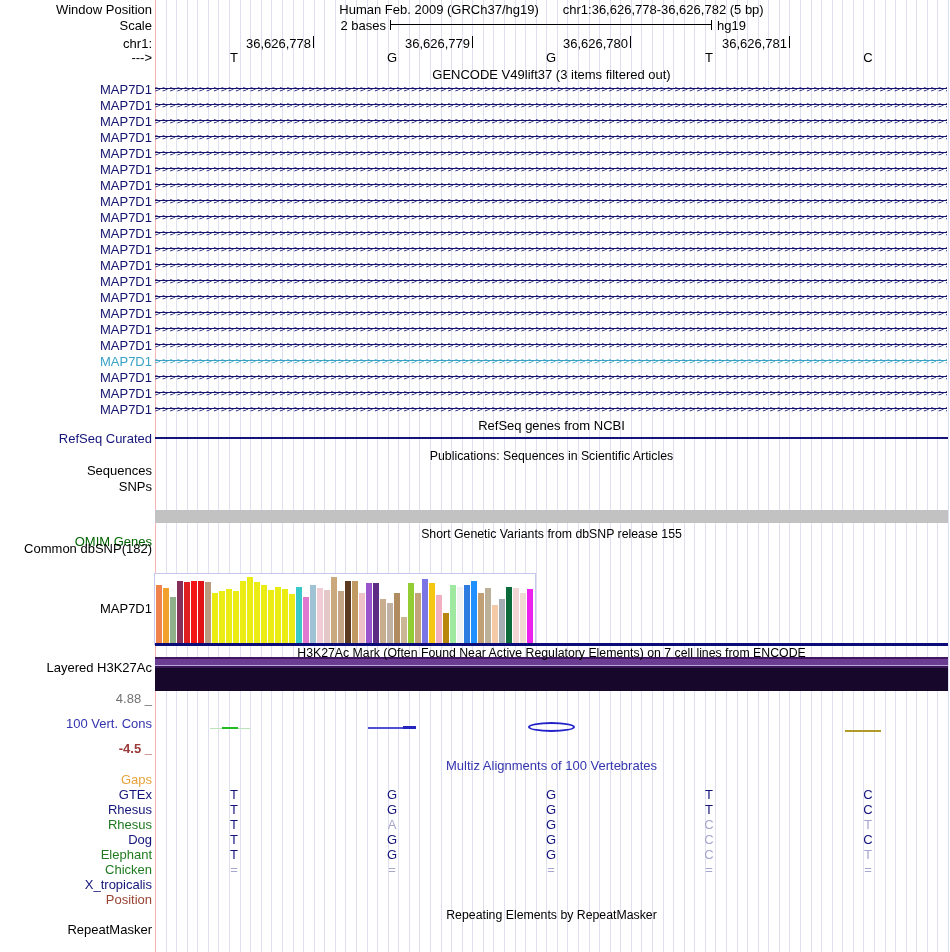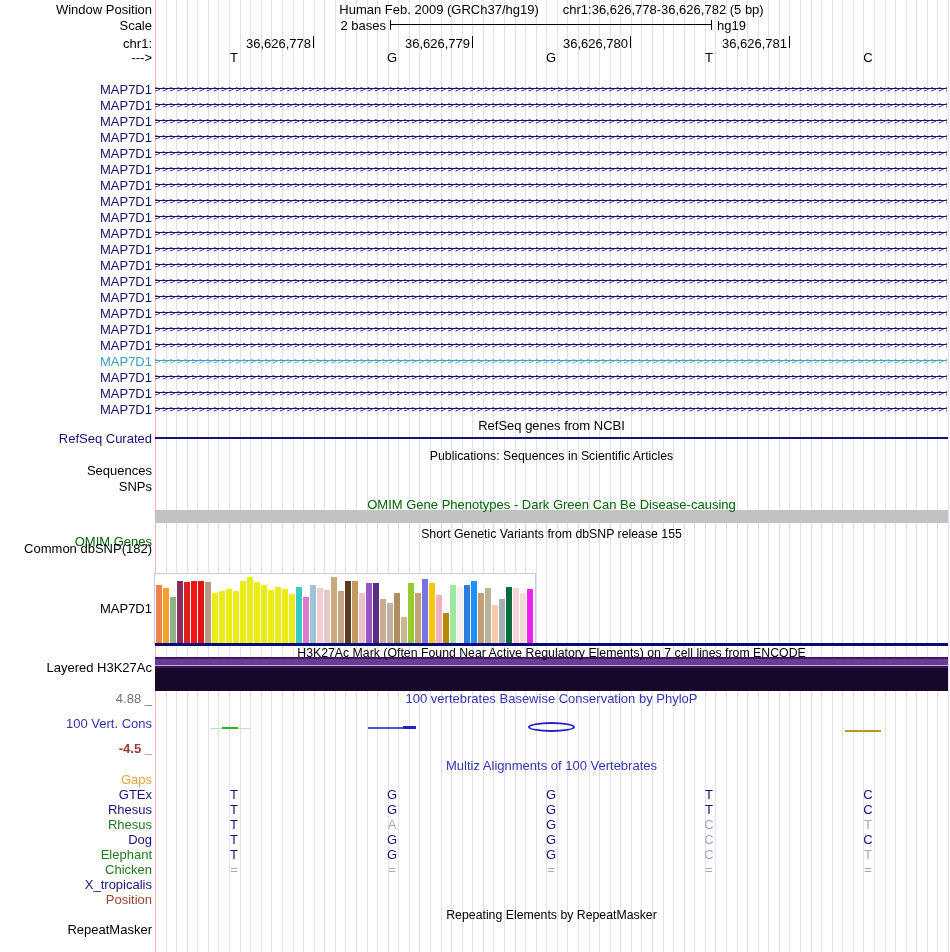--- a/index.html
+++ b/index.html
@@ -127,20 +127,21 @@
       <div class="tick z2" style="top:36px;left:630px;height:12px;"></div>
       <div class="abs z2" style="top:36px;right:163px;">36,626,781</div>
       <div class="tick z2" style="top:36px;left:789px;height:12px;"></div>
       <div class="abs z2" style="top:50px;left:234px;transform:translateX(-50%);">T</div>
       <div class="abs z2" style="top:50px;left:392px;transform:translateX(-50%);">G</div>
       <div class="abs z2" style="top:50px;left:551px;transform:translateX(-50%);">G</div>
       <div class="abs z2" style="top:50px;left:709px;transform:translateX(-50%);">T</div>
       <div class="abs z2" style="top:50px;left:868px;transform:translateX(-50%);">C</div>
     </div>
 
+  <div class="ctr z2" style="top:67px;">GENCODE V49lift37 (3 items filtered out)</div>
   <div id="gencode-rows">
       <div class="lbl z2" style="top:82px;color:#14146E;">MAP7D1</div>
       <div class="grow z1" style="top:82.5px;color:#14146E;">
         <div class="gline" style="background:#14146E;"></div>
         <div class="arrows" style="">&gt;&gt;&gt;&gt;&gt;&gt;&gt;&gt;&gt;&gt;&gt;&gt;&gt;&gt;&gt;&gt;&gt;&gt;&gt;&gt;&gt;&gt;&gt;&gt;&gt;&gt;&gt;&gt;&gt;&gt;&gt;&gt;&gt;&gt;&gt;&gt;&gt;&gt;&gt;&gt;&gt;&gt;&gt;&gt;&gt;&gt;&gt;&gt;&gt;&gt;&gt;&gt;&gt;&gt;&gt;&gt;&gt;&gt;&gt;&gt;&gt;&gt;&gt;&gt;&gt;&gt;&gt;&gt;&gt;&gt;&gt;&gt;&gt;&gt;&gt;&gt;&gt;&gt;&gt;&gt;&gt;&gt;&gt;&gt;&gt;&gt;&gt;&gt;&gt;&gt;&gt;&gt;&gt;&gt;&gt;&gt;&gt;&gt;&gt;&gt;&gt;&gt;&gt;&gt;&gt;&gt;&gt;&gt;&gt;&gt;&gt;&gt;&gt;&gt;</div>
       </div>
       <div class="lbl z2" style="top:98px;color:#14146E;">MAP7D1</div>
       <div class="grow z1" style="top:98.5px;color:#14146E;">
         <div class="gline" style="background:#14146E;"></div>
         <div class="arrows" style="">&gt;&gt;&gt;&gt;&gt;&gt;&gt;&gt;&gt;&gt;&gt;&gt;&gt;&gt;&gt;&gt;&gt;&gt;&gt;&gt;&gt;&gt;&gt;&gt;&gt;&gt;&gt;&gt;&gt;&gt;&gt;&gt;&gt;&gt;&gt;&gt;&gt;&gt;&gt;&gt;&gt;&gt;&gt;&gt;&gt;&gt;&gt;&gt;&gt;&gt;&gt;&gt;&gt;&gt;&gt;&gt;&gt;&gt;&gt;&gt;&gt;&gt;&gt;&gt;&gt;&gt;&gt;&gt;&gt;&gt;&gt;&gt;&gt;&gt;&gt;&gt;&gt;&gt;&gt;&gt;&gt;&gt;&gt;&gt;&gt;&gt;&gt;&gt;&gt;&gt;&gt;&gt;&gt;&gt;&gt;&gt;&gt;&gt;&gt;&gt;&gt;&gt;&gt;&gt;&gt;&gt;&gt;&gt;&gt;&gt;&gt;&gt;&gt;&gt;</div>
@@ -243,21 +244,20 @@
     </div>
 
   <div class="ctr z2" style="top:418px;">RefSeq genes from NCBI</div>
   <div class="lbl z2" style="top:431px;color:#14147A;">RefSeq Curated</div>
   <div class="abs z1" style="top:437px;left:155px;width:793px;height:2px;background:#14147A;"></div>
 
   <div class="ctr z2" style="top:449px;font-size:12.3px;">Publications: Sequences in Scientific Articles</div>
   <div class="lbl z2" style="top:463px;">Sequences</div>
   <div class="lbl z2" style="top:479px;">SNPs</div>
 
-  <div class="ctr z2" style="top:497px;color:#006400;">OMIM Gene Phenotypes - Dark Green Can Be Disease-causing</div>
   <div class="lbl z2" style="top:534px;color:#006400;">OMIM Genes</div>
   <div class="abs z1" style="top:510px;left:155px;width:793px;height:13px;background:#C2C2C2;"></div>
 
   <div class="ctr z2" style="top:527px;font-size:12.3px;">Short Genetic Variants from dbSNP release 155</div>
   <div class="lbl z2" style="top:541px;">Common dbSNP(182)</div>
 
   <div class="lbl z2" style="top:601px;">MAP7D1</div>
   <div class="abs z1" style="top:573px;left:154px;width:380px;height:70px;background:#fff;border:1px solid #C8C8EC;"></div>
   <div id="gtex-bars">
       <div class="bar z1" style="left:156px;bottom:309px;height:58px;background:#F0824B;"></div>
@@ -320,21 +320,20 @@
   <div class="ctr z2" style="top:646px;font-size:12.3px;">H3K27Ac Mark (Often Found Near Active Regulatory Elements) on 7 cell lines from ENCODE</div>
   <div class="lbl z2" style="top:660px;">Layered H3K27Ac</div>
   <div id="h3k27ac-band" class="abs z1" style="top:657px;left:155px;width:793px;">
       <div style="height:2px;background:#43175F;"></div>
       <div style="height:6px;background:#6A3D93;"></div>
       <div style="height:1px;background:#B9A8D8;"></div>
       <div style="height:2px;background:#3A1458;"></div>
       <div style="height:23px;background:#17082B;"></div>
     </div>
 
-  <div class="ctr z2" style="top:691px;color:#3434AE;">100 vertebrates Basewise Conservation by PhyloP</div>
   <div class="lbl z2" style="top:691px;color:#737373;">4.88 _</div>
   <div class="lbl z2" style="top:716px;color:#3434AE;">100 Vert. Cons</div>
   <div class="lbl z2" style="top:741px;color:#9A3A3A;font-weight:bold;">-4.5 _</div>
   <div class="abs z1" style="top:728px;left:210px;width:40px;height:1px;background:#BBE4BB;"></div>
   <div class="abs z1" style="top:727px;left:222px;width:16px;height:2px;background:#22BB22;"></div>
   <div class="abs z1" style="top:727px;left:368px;width:47px;height:2px;background:#5050D0;"></div>
   <div class="abs z1" style="top:726px;left:403px;width:13px;height:3px;background:#2424BE;"></div>
   <div class="abs z1" style="top:722px;left:528px;width:47px;height:10px;border:2px solid #2222C8;border-radius:50%;box-sizing:border-box;"></div>
   <div class="abs z1" style="top:730px;left:845px;width:36px;height:2px;background:#B09A28;"></div>
 

